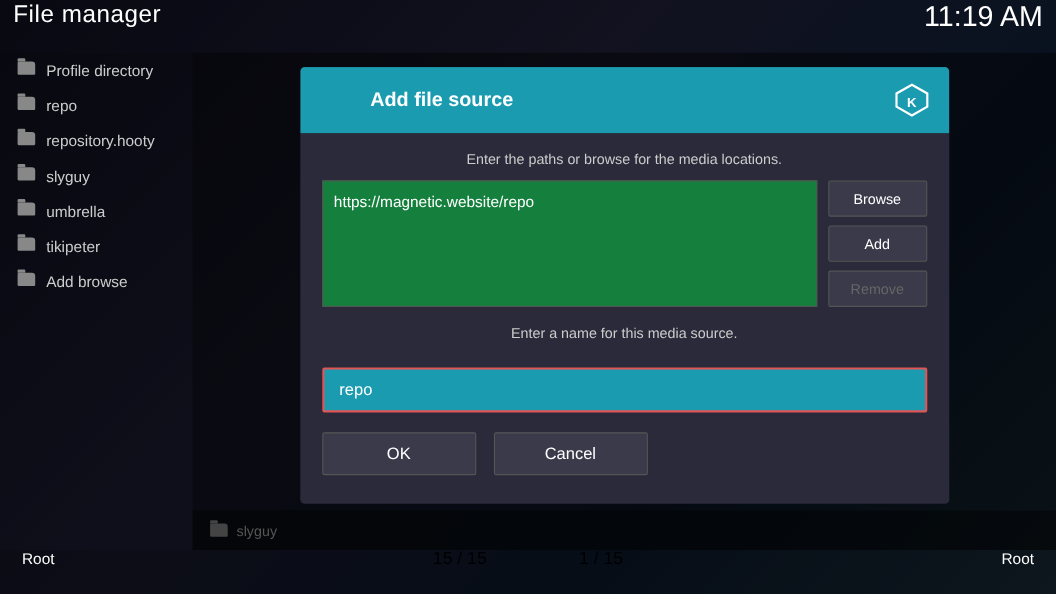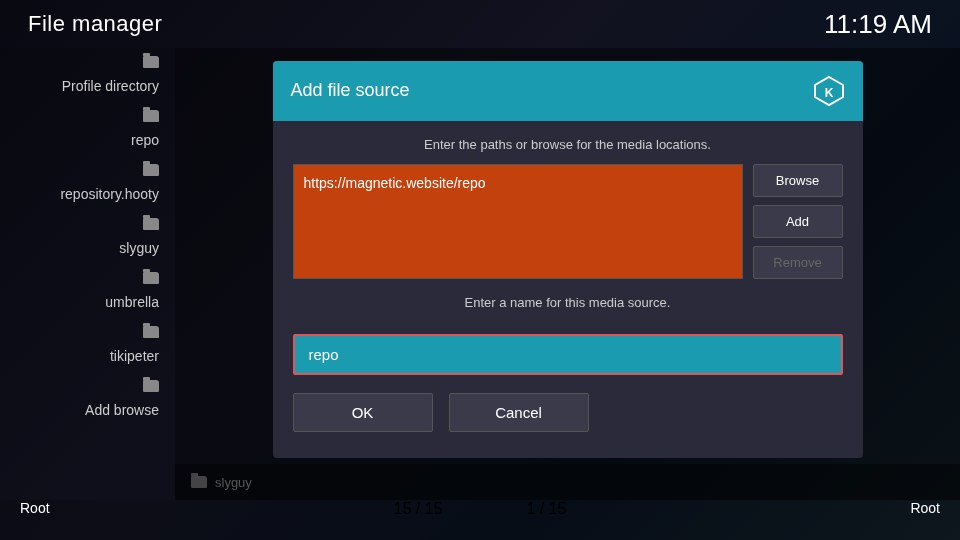--- a/index.html
+++ b/index.html
@@ -18,23 +18,23 @@
       top: 0; left: 0; right: 0; bottom: 0;
       background: linear-gradient(135deg, #0d0d1a 0%, #1a1a2e 40%, #0d1a2e 70%, #1a2e3a 100%);
     }
 
     
     .header {
       position: absolute;
       top: 0; left: 0; right: 0;
       height: 48px;
       display: flex;
-      align-items: center;
+      align-items: flex-start;
       justify-content: space-between;
-      padding: 0 28px;
+      padding: 0 12px;
       background: rgba(0,0,0,0.3);
     }
 
     .header-title {
       color: #ffffff;
       font-size: 22px;
       font-weight: 300;
       letter-spacing: 0.5px;
     }
 
@@ -50,27 +50,26 @@
       top: 48px;
       left: 0;
       width: 175px;
       bottom: 40px;
       background: rgba(0,0,0,0.4);
       overflow: hidden;
     }
 
     .sidebar-item {
       display: flex;
-      align-items: flex-end;
+      align-items: flex-start;
       padding: 8px 16px;
       color: #cccccc;
       font-size: 14px;
       cursor: pointer;
       gap: 10px;
-      flex-direction: column;
     }
 
     .folder-icon {
       width: 16px;
       height: 12px;
       background: #888;
       border-radius: 1px 3px 1px 1px;
       position: relative;
       flex-shrink: 0;
     }
@@ -159,21 +158,22 @@
       background: #1a9bb0;
       padding: 14px 18px;
       display: flex;
       align-items: center;
       justify-content: space-between;
     }
 
     .dialog-title {
       color: #ffffff;
       font-size: 18px;
-      font-weight: 400;
+      font-weight: 700;
+      margin-left: 46px;
     }
 
     .dialog-kodi-icon {
       width: 32px;
       height: 32px;
       position: relative;
     }
 
     .kodi-logo {
       width: 32px;
@@ -192,21 +192,21 @@
     }
 
     .dialog-path-section {
       display: flex;
       gap: 10px;
       margin-bottom: 16px;
     }
 
     .path-input-area {
       flex: 1;
-      background: #c2410c;
+      background: #15803d;
       border: 1px solid #555;
       min-height: 110px;
       padding: 10px;
       display: flex;
       align-items: flex-start;
     }
 
     .path-text {
       color: #ffffff;
       font-size: 14px;

